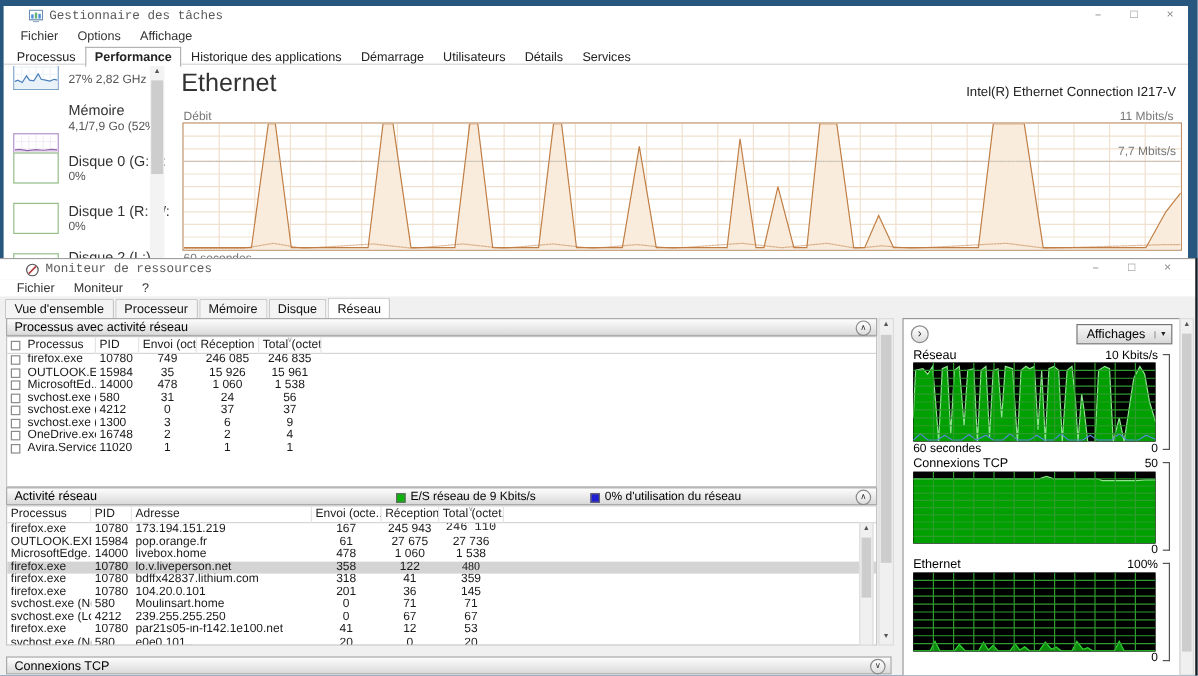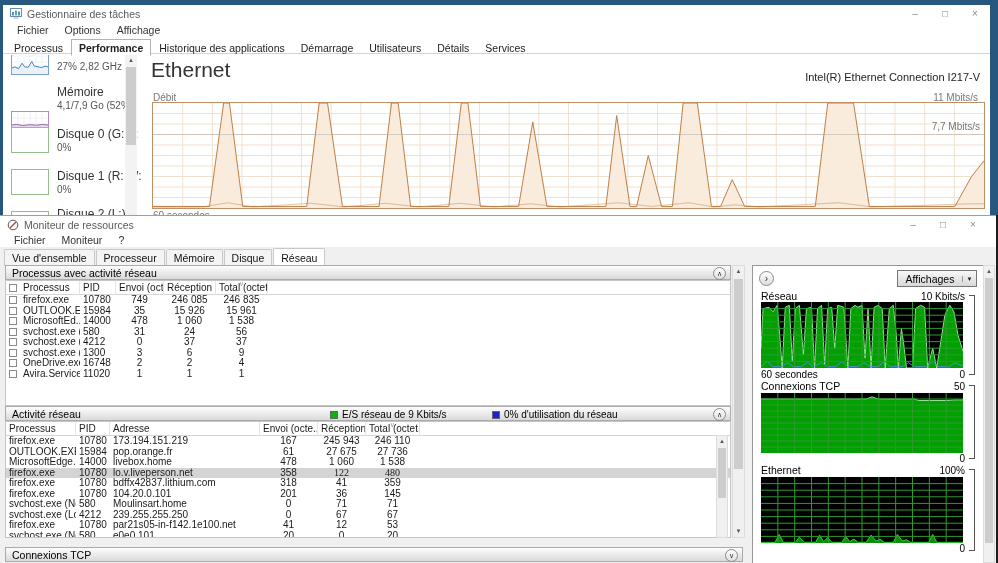--- a/index.html
+++ b/index.html
@@ -2,21 +2,21 @@
 <html><head>
 <meta charset="utf-8">
 <style>
   * { margin:0; padding:0; box-sizing:border-box; }
   html,body { width:998px; height:563px; overflow:hidden; }
   body { background:#27567f; font-family:"Liberation Sans","DejaVu Sans",sans-serif; position:relative; }
   .dark-edge { position:absolute; background:#1d1d1d; }
 
   
   .win { position:absolute; background:#fff; }
-  .titlebar { display:flex; align-items:center; height:17px; padding-left:7px; font-size:10.5px; color:#5a5a5a; }
+  .titlebar { display:flex; align-items:center; height:17px; padding-left:21px; font-size:10.5px; color:#5a5a5a;font-family:Liberation Mono, monospace; }
   .titlebar .spacer { flex:1; }
   .winbtn { width:30px; text-align:center; font-size:10px; color:#8a8a8a; cursor:default; }
   .menubar { height:15px; font-size:10.5px; color:#333; padding-left:6px; display:flex; align-items:center; }
   .menubar span { padding:0 8px; }
 
   
   #tm { left:3px; top:5px; width:987px; height:210px; overflow:hidden; }
   #tm-tabs { height:17px; border-bottom:1px solid #d4d4d4; padding-left:3px; }
   .tm-tab { display:inline-block; padding:2px 7px 1px 7px; font-size:10.5px; color:#222;
             border:1px solid transparent; position:relative; top:1px; }
@@ -360,21 +360,21 @@
         <div class="t-hcell" data-interactable="true" style="width: 58px;">Envoi (octe...</div>
         <div class="t-hcell" data-interactable="true" style="width: 48px;">Réception (...</div>
         <div class="t-hcell" data-interactable="true" style="width: 54px;">Total (octet...<span class="sort-glyph" data-interactable="false">∨</span></div>
       </div>
       <div class="t-row" data-interactable="true">
         <div class="t-cell l" data-interactable="false" style="width: 70px;">firefox.exe</div>
         <div class="t-cell l" data-interactable="false" style="width: 34px;">10780</div>
         <div class="t-cell l" data-interactable="false" style="width: 150px;">173.194.151.219</div>
         <div class="t-cell r" data-interactable="false" style="width: 58px;">167</div>
         <div class="t-cell r" data-interactable="false" style="width: 48px;">245 943</div>
-        <div class="t-cell r" data-interactable="false" style="width: 54px;">246 110</div>
+        <div class="t-cell r" data-interactable="false" style="width: 54px; font-family: Liberation Mono, monospace;">246 110</div>
       </div>
       <div class="t-row" data-interactable="true">
         <div class="t-cell l" data-interactable="false" style="width: 70px;">OUTLOOK.EXE</div>
         <div class="t-cell l" data-interactable="false" style="width: 34px;">15984</div>
         <div class="t-cell l" data-interactable="false" style="width: 150px;">pop.orange.fr</div>
         <div class="t-cell r" data-interactable="false" style="width: 58px;">61</div>
         <div class="t-cell r" data-interactable="false" style="width: 48px;">27 675</div>
         <div class="t-cell r" data-interactable="false" style="width: 54px;">27 736</div>
       </div>
       <div class="t-row" data-interactable="true">
@@ -383,21 +383,21 @@
         <div class="t-cell l" data-interactable="false" style="width: 150px;">livebox.home</div>
         <div class="t-cell r" data-interactable="false" style="width: 58px;">478</div>
         <div class="t-cell r" data-interactable="false" style="width: 48px;">1 060</div>
         <div class="t-cell r" data-interactable="false" style="width: 54px;">1 538</div>
       </div>
       <div class="t-row selected" data-interactable="true">
         <div class="t-cell l" data-interactable="false" style="width: 70px;">firefox.exe</div>
         <div class="t-cell l" data-interactable="false" style="width: 34px;">10780</div>
         <div class="t-cell l" data-interactable="false" style="width: 150px;">lo.v.liveperson.net</div>
         <div class="t-cell r" data-interactable="false" style="width: 58px;">358</div>
-        <div class="t-cell r" data-interactable="false" style="width: 48px; font-family: Liberation Serif, serif;">122</div>
+        <div class="t-cell r" data-interactable="false" style="width: 48px;">122</div>
         <div class="t-cell r" data-interactable="false" style="width: 54px; font-family: Liberation Serif, serif;">480</div>
       </div>
       <div class="t-row" data-interactable="true">
         <div class="t-cell l" data-interactable="false" style="width: 70px;">firefox.exe</div>
         <div class="t-cell l" data-interactable="false" style="width: 34px;">10780</div>
         <div class="t-cell l" data-interactable="false" style="width: 150px;">bdffx42837.lithium.com</div>
         <div class="t-cell r" data-interactable="false" style="width: 58px;">318</div>
         <div class="t-cell r" data-interactable="false" style="width: 48px;">41</div>
         <div class="t-cell r" data-interactable="false" style="width: 54px;">359</div>
       </div>

